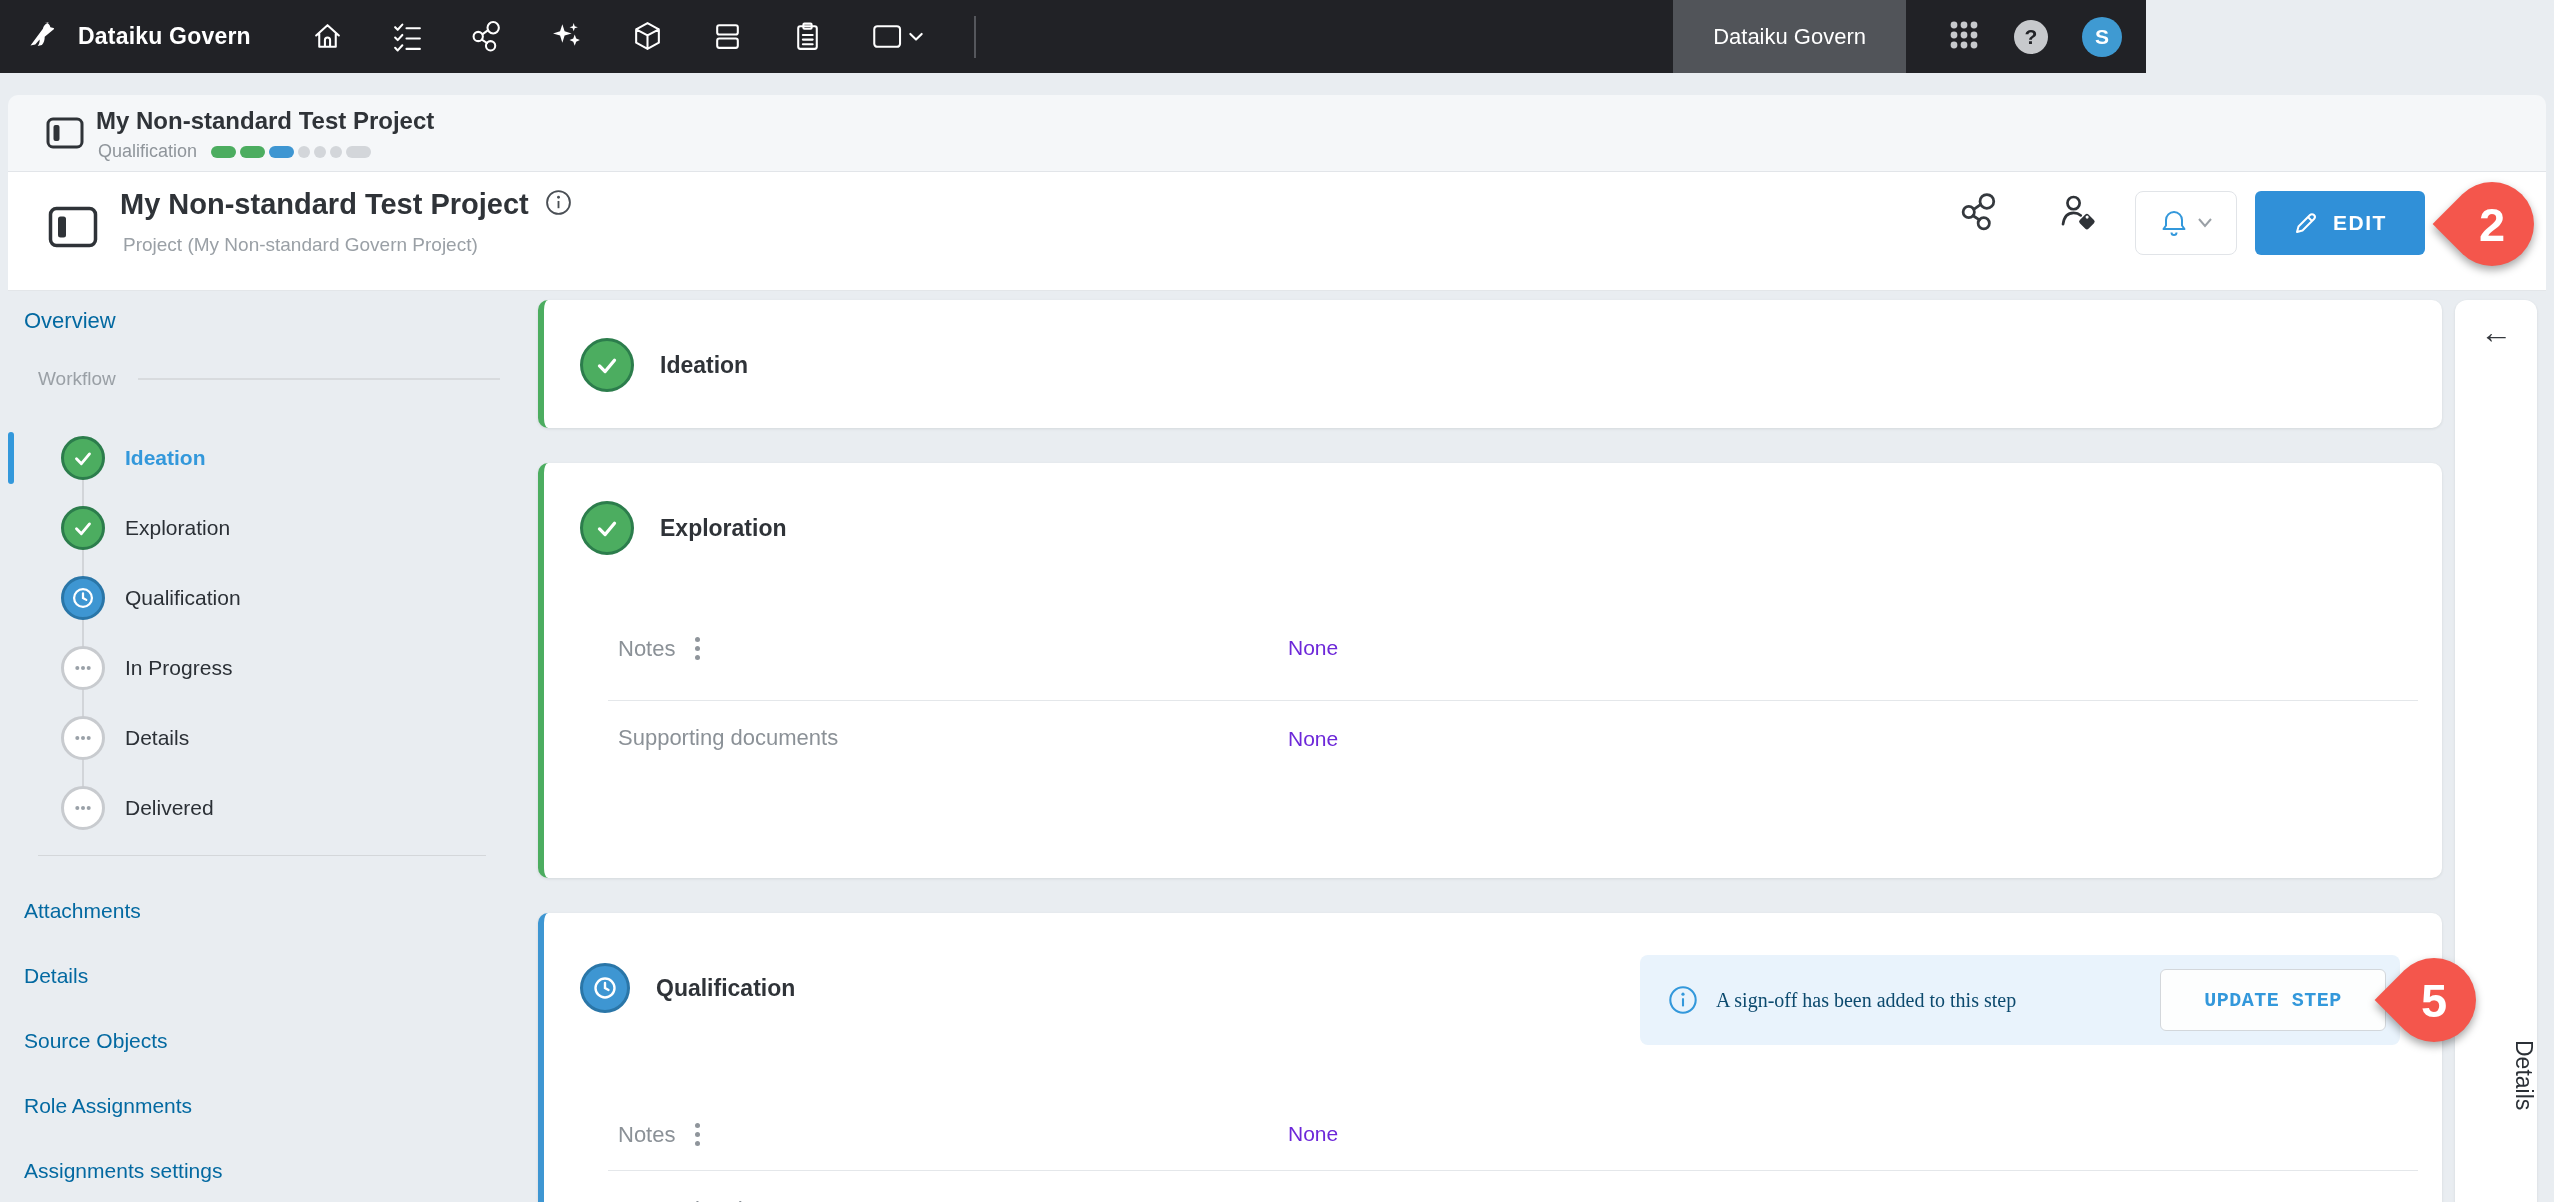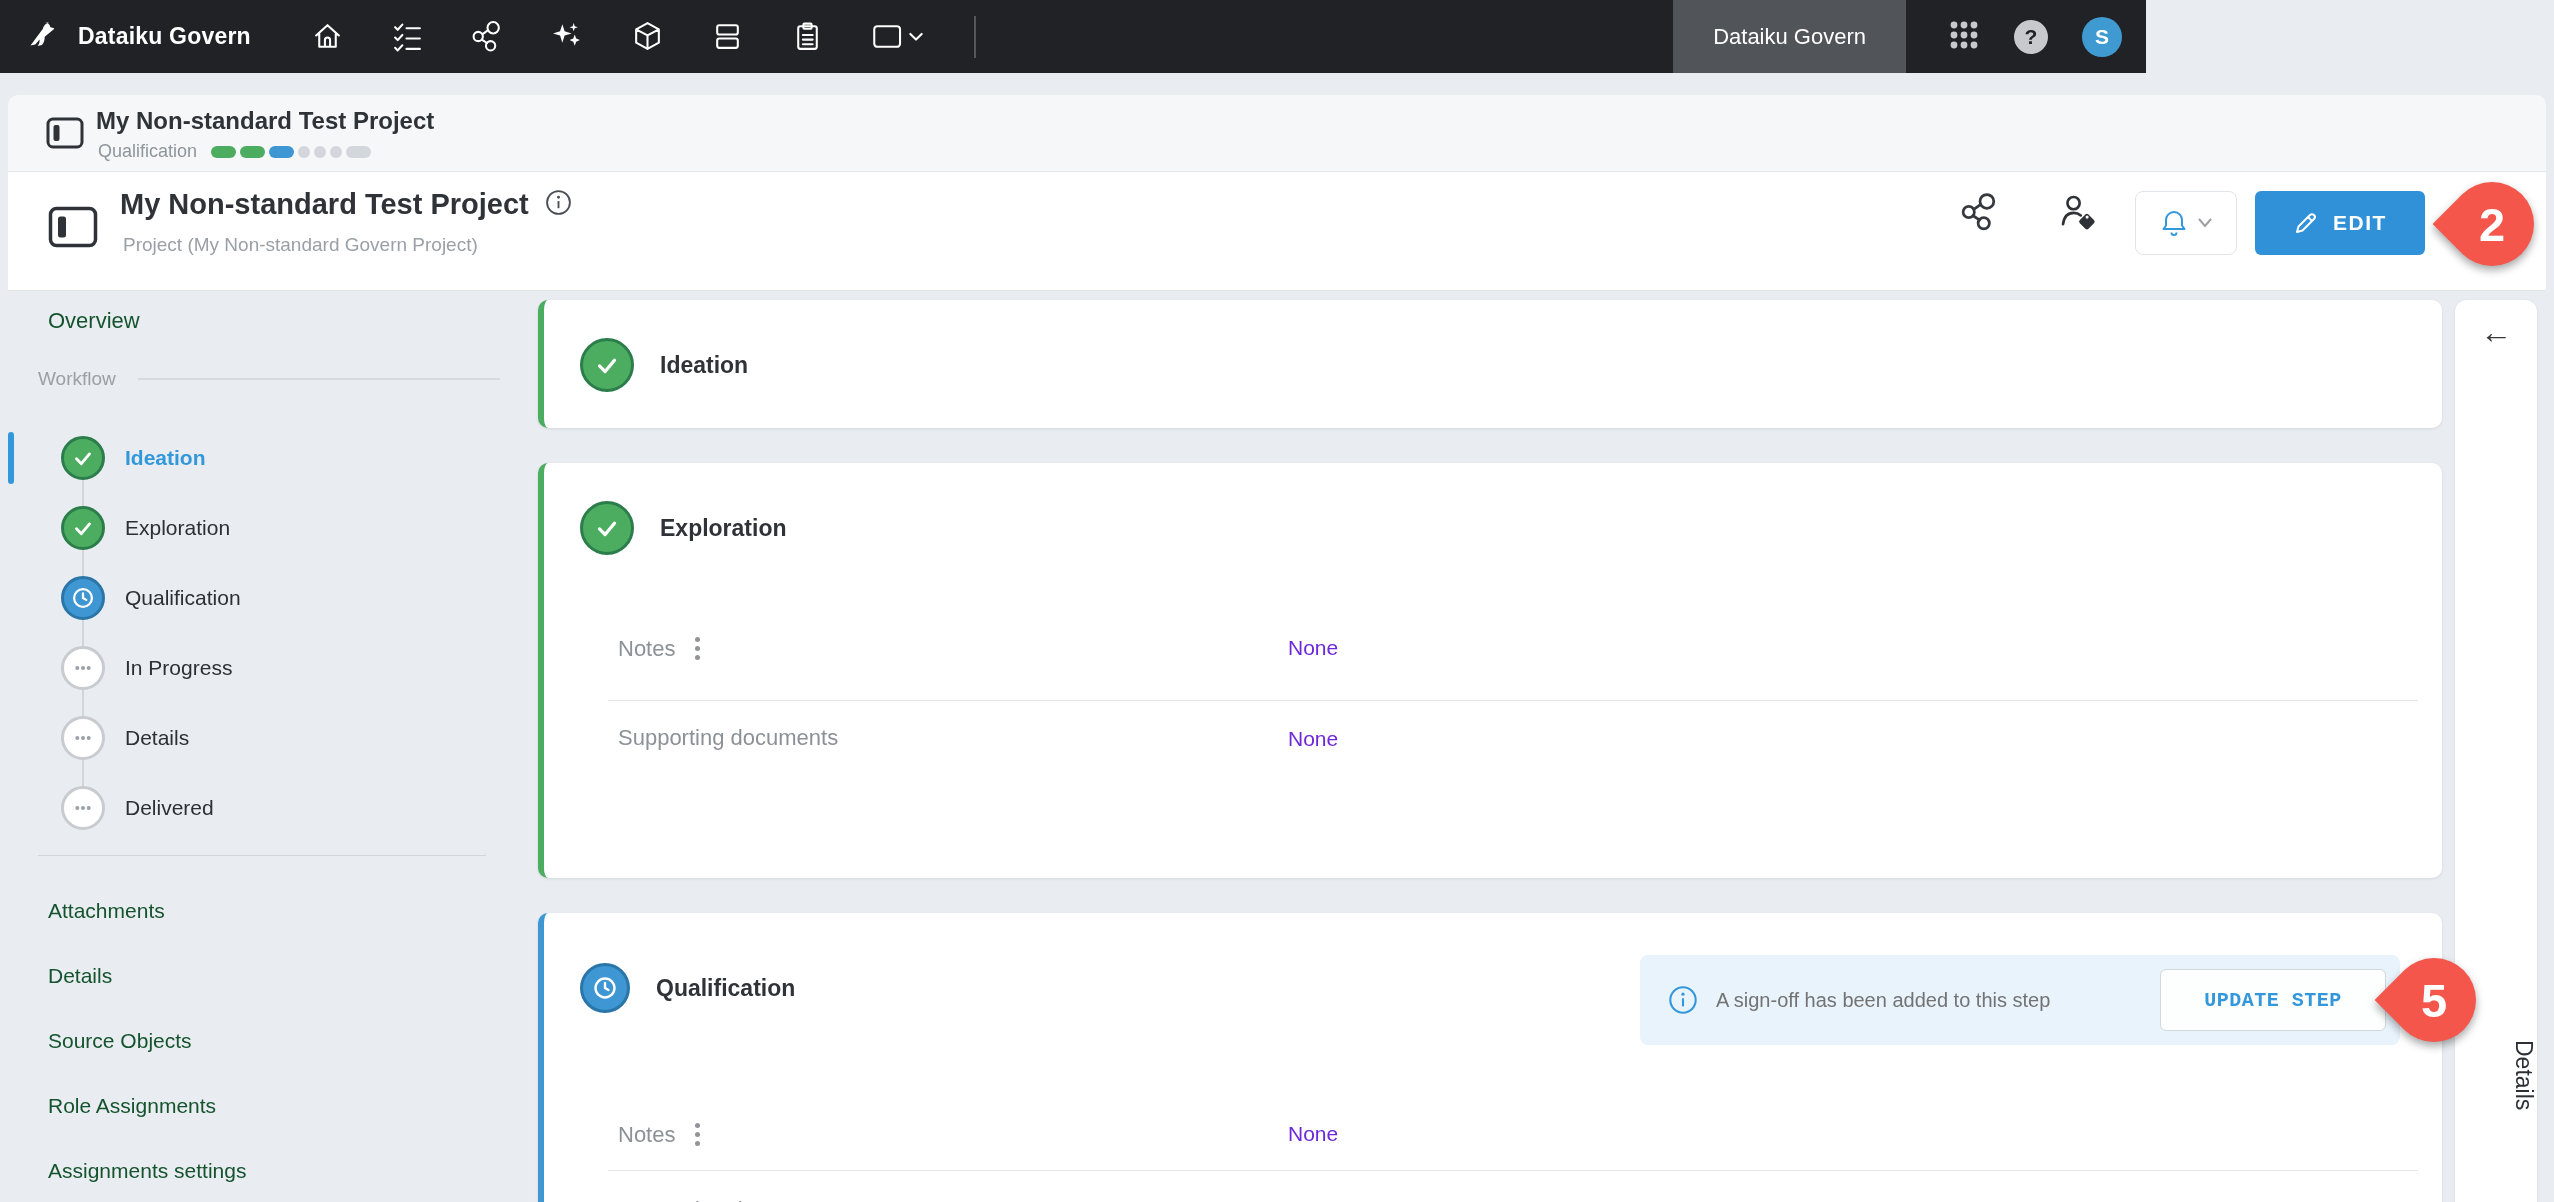--- a/index.html
+++ b/index.html
@@ -57,21 +57,21 @@
               font-family:"Liberation Sans", sans-serif; }
 
   
   .pin { position:absolute; width:84px; height:84px; z-index:60; }
   .pin .shape { position:absolute; inset:0; background:#f4564c; border-radius:50% 50% 50% 0;
                 transform:rotate(45deg); box-shadow:3px 3px 8px rgba(0,0,0,.35); }
   .pin .num { position:absolute; inset:0; display:flex; align-items:center; justify-content:center;
               color:#fff; font-size:47px; font-weight:700; }
 
   
-  .side-item { position:absolute; left:48px; font-size:21px; color:#14532d; cursor:pointer; }
+  .side-item { position:absolute; left:24px; font-size:21px; color:#0369a1; cursor:pointer; }
   .wf-row { position:absolute; left:38px; top:368px; width:462px; display:flex; align-items:center; gap:22px; }
   .wf-label { font-size:19px; color:#9aa0a6; }
   .wf-line { flex:1; height:1.5px; background:#d8dbde; }
   .active-bar { position:absolute; left:8px; top:432px; width:6px; height:52px; background:#3398db; border-radius:3px; }
   .step-connector { position:absolute; left:82px; top:462px; width:2px; height:344px; background:#d2d5d9; }
   .step-row { position:absolute; left:61px; display:flex; align-items:center; gap:20px; cursor:pointer; }
   .step-circle { width:44px; height:44px; border-radius:50%; display:flex; align-items:center;
                  justify-content:center; flex:none; }
   .sc-done { background:#4cad60; border:3px solid #2c7d4c; }
   .sc-current { background:#3e96d2; border:3px solid #2a76a8; }
@@ -90,21 +90,21 @@
                  justify-content:center; flex:none; }
   .card-title { font-size:23px; font-weight:700; color:#2f3338; }
   .field-label { position:absolute; left:74px; font-size:22px; color:#8b9197; display:flex; align-items:center; gap:16px; }
   .field-value { position:absolute; left:744px; font-size:21px; color:#6d28d9; }
   .vdots { display:flex; flex-direction:column; gap:4px; cursor:pointer; padding:4px; }
   .vdots i { width:5px; height:5px; border-radius:50%; background:#8f959b; }
   .row-divider { position:absolute; left:64px; right:24px; border-top:1.5px solid #e4e7ea; }
 
   .banner { position:absolute; left:1096px; top:42px; width:760px; height:90px; background:#e9f3fc;
             border-radius:8px; display:flex; align-items:center; padding:0 14px 0 28px; gap:18px; }
-  .banner-text { font-size:20px; color:#737373; }
+  .banner-text { font-size:20px; color:#0c4a6e;font-family:Liberation Serif, serif; }
   .update-btn { margin-left:auto; width:226px; height:62px; background:#fdfefe; border:1.5px solid #d3d7db;
                 border-radius:6px; color:#3398db; font-size:20px; font-weight:700; letter-spacing:.5px;
                 cursor:pointer; font-family:Liberation Mono, monospace; }
 
   
   .details { position:absolute; left:2455px; top:300px; width:82px; height:920px; background:#fff;
              border-radius:12px; box-shadow:0 1px 3px rgba(31,35,40,.10); z-index:20; }
   .details-arrow { position:absolute; top:14px; left:0; width:82px; text-align:center; font-size:32px;
                    color:#35393e; cursor:pointer; }
   .details-label { position:absolute; top:740px; left:0; width:82px; display:flex; justify-content:center;

